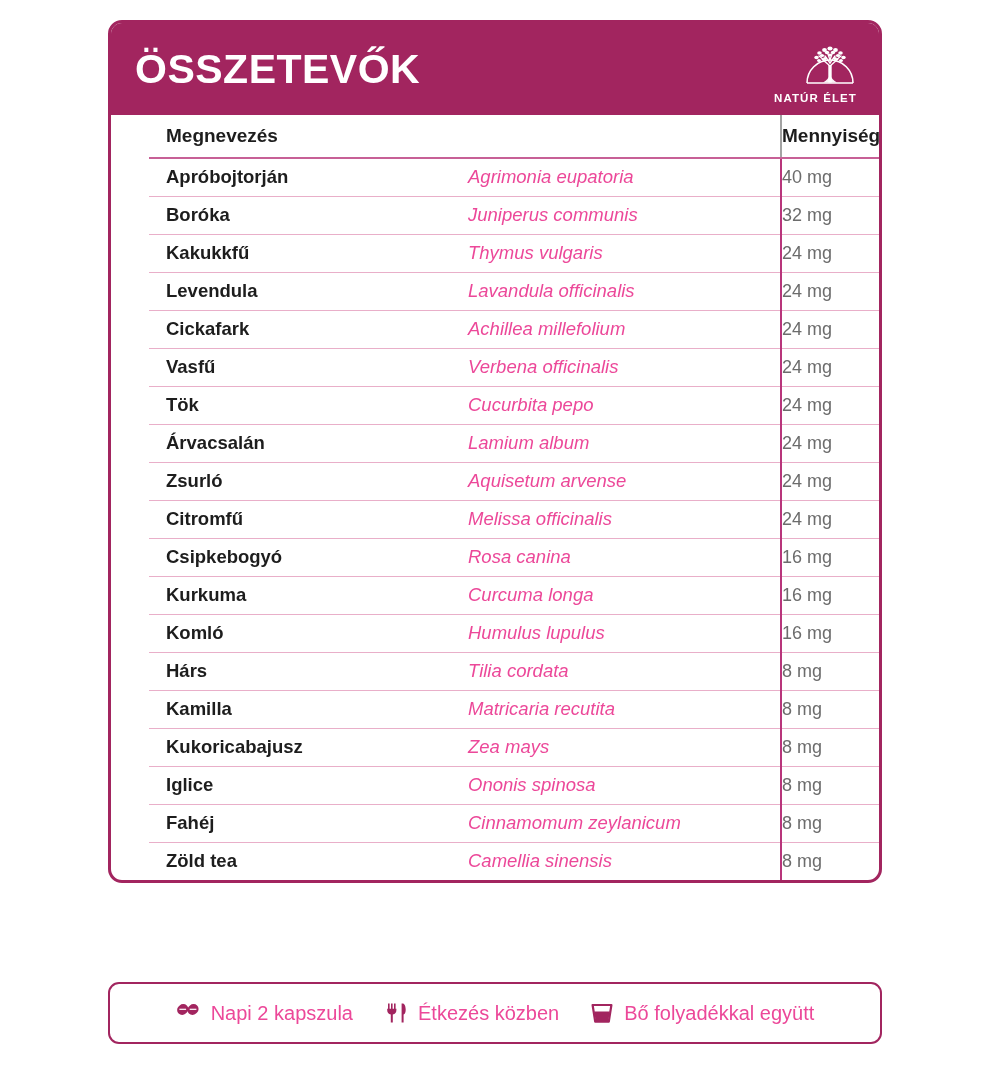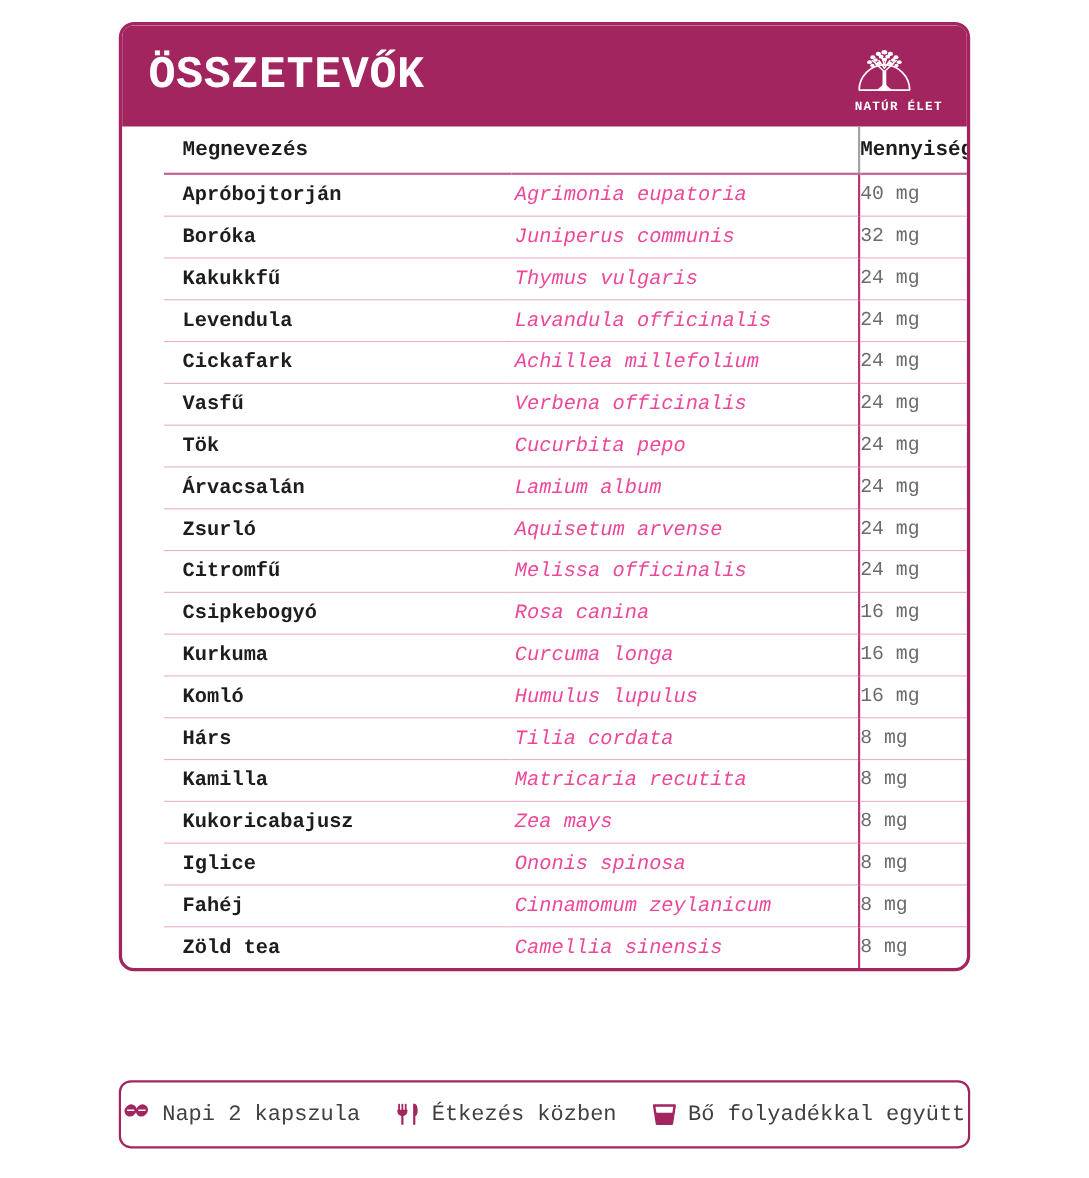--- a/index.html
+++ b/index.html
@@ -14,21 +14,20 @@
     font-family: "Liberation Sans", sans-serif;
     -webkit-font-smoothing: antialiased;
     overflow: hidden;
   }
 
   .page {
     position: relative;
     width: 938px;
     height: 1071px;
     box-sizing: border-box;
-    font-family: Liberation Mono, monospace;
   }
 
   
   .card {
     position: absolute;
     left: 108px;
     top: 20px;
     width: 774px;
     box-sizing: border-box;
     border: 3px solid #A2255F;
@@ -52,21 +51,21 @@
     font-size: 41px;
     font-weight: bold;
     letter-spacing: 0.5px;
     line-height: 1;
     white-space: nowrap;
   }
 
   .brand {
     display: flex;
     flex-direction: column;
-    align-items: flex-start;
+    align-items: flex-end;
     justify-content: center;
     padding-top: 4px;
   }
   .brand-mark {
     width: 54px;
     height: 52px;
     display: block;
   }
   .brand-name {
     color: #ffffff;
@@ -158,21 +157,21 @@
     gap: 9px;
   }
   .usage-icon {
     width: 26px;
     height: 26px;
     display: block;
     flex: none;
   }
   .usage-label {
     font-size: 20px;
-    color: #404040;
+    color: #ec4899;
     white-space: nowrap;
   }
 </style>
 </head>
 <body>
 
 <div class="page">
 
   <div class="card">
 

